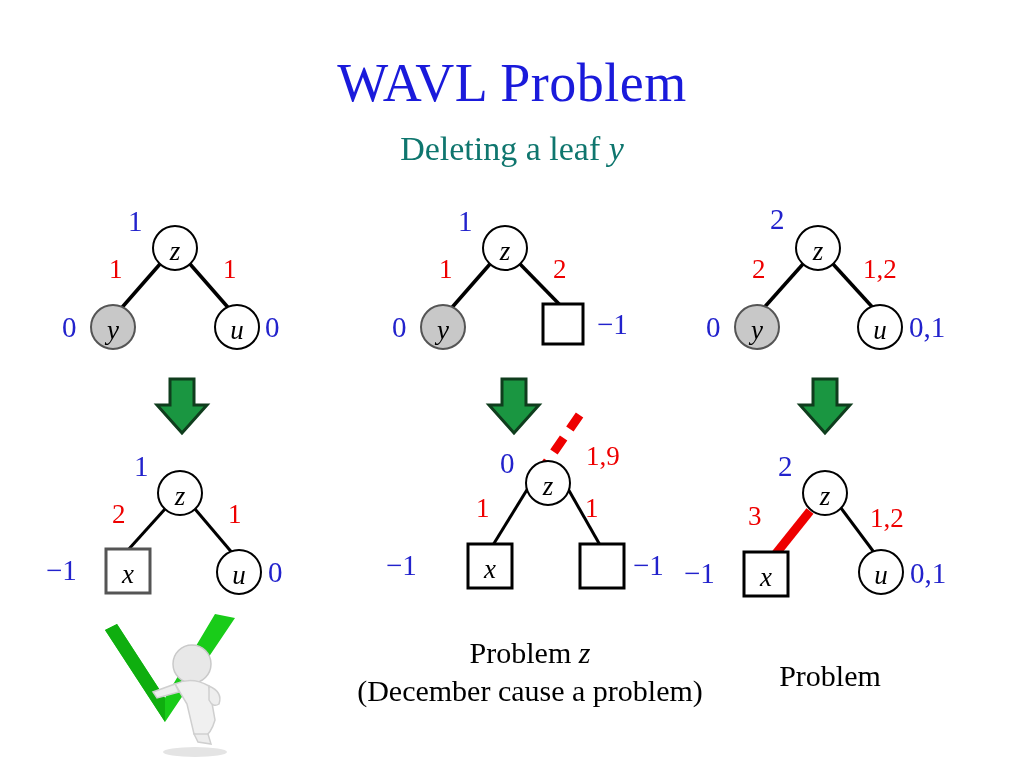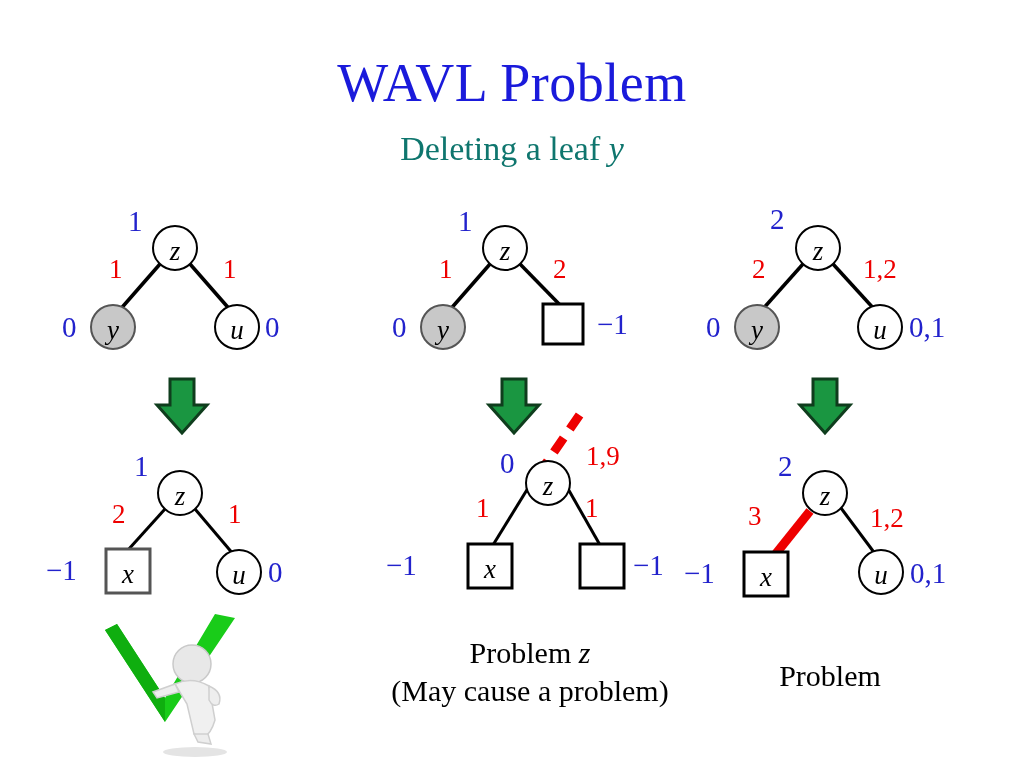--- a/index.html
+++ b/index.html
@@ -220,16 +220,16 @@
     <path d="M80 72 Q97 64 114 74 L120 108 Q116 122 108 126 L99 122 L92 92 Z" fill="#f0f0f0" stroke="#cfcfcf" stroke-width="1.5"></path>
     <path d="M80 72 L58 80 L62 86 L84 80 Z" fill="#eeeeee" stroke="#cfcfcf" stroke-width="1.5"></path>
     <path d="M114 74 Q128 80 124 92 Q118 96 114 88 Z" fill="#eeeeee" stroke="#cfcfcf" stroke-width="1.5"></path>
     <path d="M99 122 L103 130 L116 132 L113 122 Z" fill="#ededed" stroke="#cfcfcf" stroke-width="1.5"></path>
     <ellipse cx="100" cy="140" rx="32" ry="5" fill="#e4e4e4"></ellipse>
   </svg>
 </div>
 
 <div class="caption" style="left:340px; top:634px; width:380px;">
   <div><span>Problem </span><span class="it">z</span></div>
-  <div>(May cause a problem)</div>
+  <div>(December cause a problem)</div>
 </div>
 
 <div class="caption" style="left:700px; top:657px; width:260px;font-family:Liberation Serif, serif;">Problem</div>
 
 </body></html>

